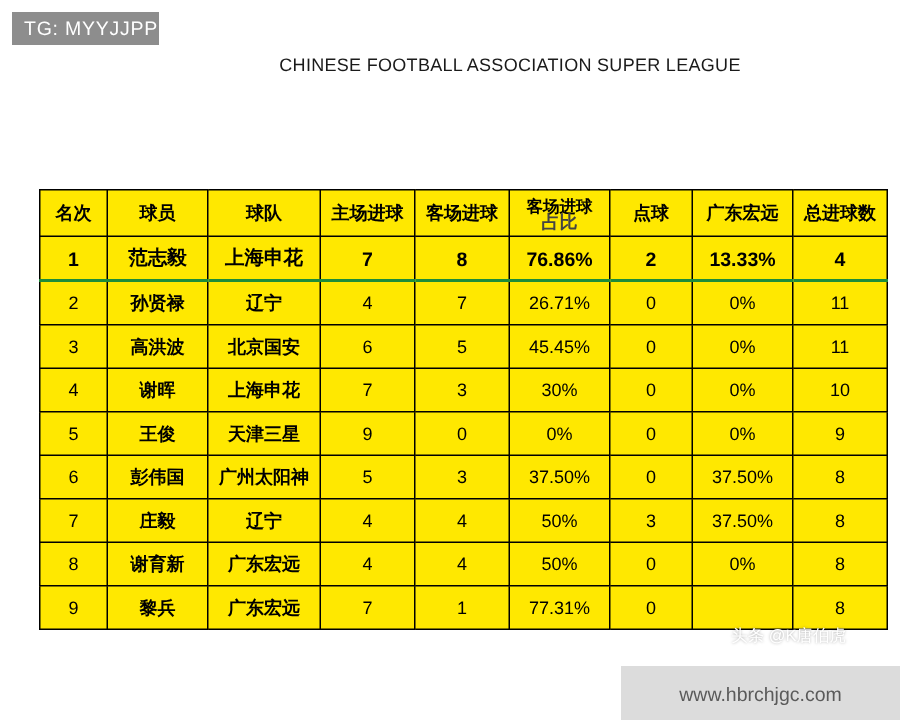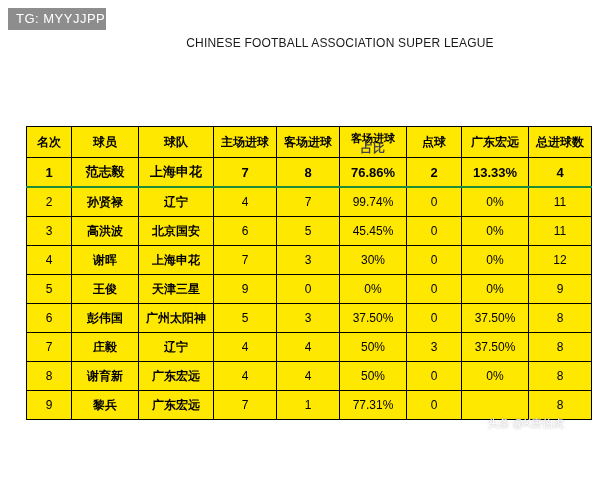--- a/index.html
+++ b/index.html
@@ -186,21 +186,21 @@
           <td class="num">2</td>
           <td class="num">13.33%</td>
           <td class="num">4</td>
         </tr>
         <tr>
           <td class="rank">2</td>
           <td class="name">孙贤禄</td>
           <td class="team">辽宁</td>
           <td class="num">4</td>
           <td class="num">7</td>
-          <td class="num">99.74%</td>
+          <td class="num">26.71%</td>
           <td class="num">0</td>
           <td class="num">0%</td>
           <td class="num">11</td>
         </tr>
         <tr>
           <td class="rank">3</td>
           <td class="name">高洪波</td>
           <td class="team">北京国安</td>
           <td class="num">6</td>
           <td class="num">5</td>
@@ -211,21 +211,21 @@
         </tr>
         <tr>
           <td class="rank">4</td>
           <td class="name">谢晖</td>
           <td class="team">上海申花</td>
           <td class="num">7</td>
           <td class="num">3</td>
           <td class="num">30%</td>
           <td class="num">0</td>
           <td class="num">0%</td>
-          <td class="num">12</td>
+          <td class="num">10</td>
         </tr>
         <tr>
           <td class="rank">5</td>
           <td class="name">王俊</td>
           <td class="team">天津三星</td>
           <td class="num">9</td>
           <td class="num">0</td>
           <td class="num">0%</td>
           <td class="num">0</td>
           <td class="num">0%</td>
@@ -273,14 +273,15 @@
           <td class="num">77.31%</td>
           <td class="num">0</td>
           <td class="num"></td>
           <td class="num">8</td>
         </tr>
       </tbody>
     </table>
   </div>
 
   <div class="wm-toutiao">头条 @K唐伯虎</div>
+  <div class="wm-url">www.hbrchjgc.com</div>
 
 </div>
 
 </body></html>

